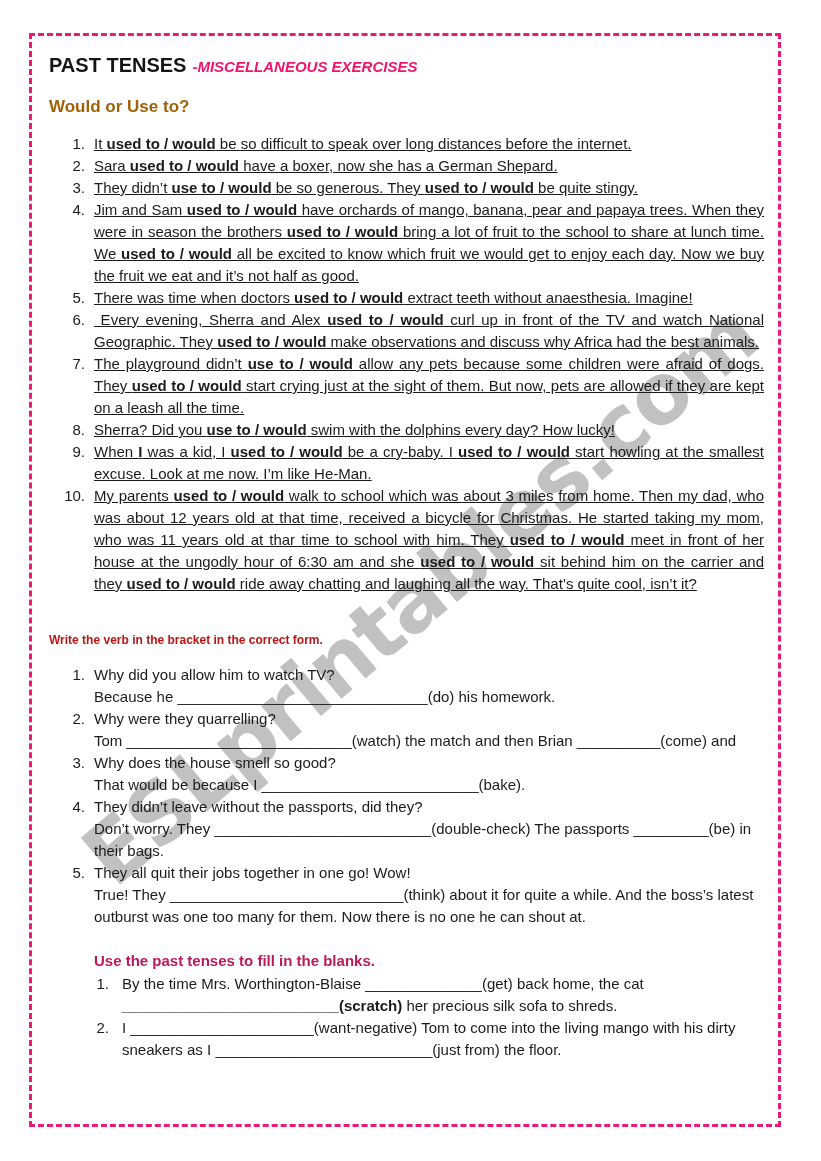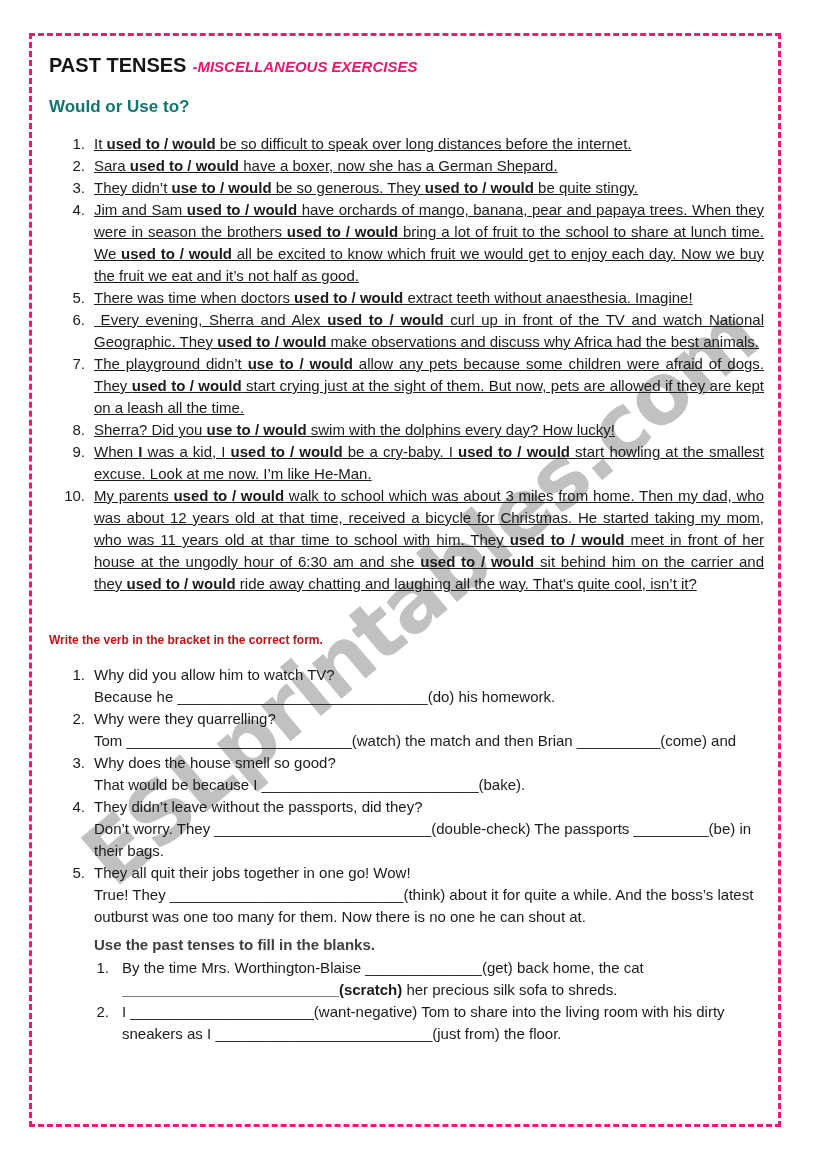--- a/index.html
+++ b/index.html
@@ -23,23 +23,23 @@
     width:752px; height:1094px;
     border:3px dashed #EC1A76;
     z-index:1;
   }
   .content { position:relative; padding:16px 14px 0 17px; }
   h1 { font-size:20px; line-height:26px; font-weight:bold; color:#151515; }
   h1 .subtitle {
     font-size:15px; font-weight:bold; font-style:italic;
     color:#F0146C; margin-left:6px; letter-spacing:0px;
   }
-  h2.would { font-size:17px; line-height:22px; margin-top:16px; color:#0f766e; font-weight:bold; }
+  h2.would { font-size:17px; line-height:22px; margin-top:16px; color:#a16207; font-weight:bold; }
   h2.write { font-size:12px; line-height:22px; margin-top:34px; margin-bottom:13px; color:#BE1414; font-weight:bold; }
-  h3.use   { font-size:15px; line-height:22px; margin:6px 0 1px 45px; color:#404040; font-weight:bold; }
+  h3.use   { font-size:15px; line-height:22px; margin:22px 0 1px 45px; color:#be185d; font-weight:bold; }
   ol { list-style:none; }
   ol.list-ex1 { margin-top:15px; }
   li { position:relative; padding-left:45px; font-size:15px; line-height:22px; }
   li .num { position:absolute; left:0; top:0; width:36px; text-align:right; }
   ol.list-ex3 li { padding-left:73px; }
   ol.list-ex3 li .num { width:60px; }
   .list-ex1 .line { text-align:justify;text-decoration:underline; }
   .bold { font-weight:bold;text-align:center; }
 </style>
 </head>
@@ -162,20 +162,20 @@
         <li>
           <span class="num">1.</span>
           <div>
             <div class="line"><span>By the time Mrs. Worthington-Blaise ______________(get) back home, the cat</span></div>
             <div class="line"><span class="bold">__________________________(scratch)</span><span> her precious silk sofa to shreds.</span></div>
           </div>
         </li>
         <li>
           <span class="num">2.</span>
           <div>
-            <div class="line"><span>I ______________________(want-negative) Tom to share into the living room with his dirty</span></div>
+            <div class="line"><span>I ______________________(want-negative) Tom to come into the living mango with his dirty</span></div>
             <div class="line"><span>sneakers as I __________________________(just from) the floor.</span></div>
           </div>
         </li>
       </ol>
 
   </div>
 </div>
 
 </body></html>

